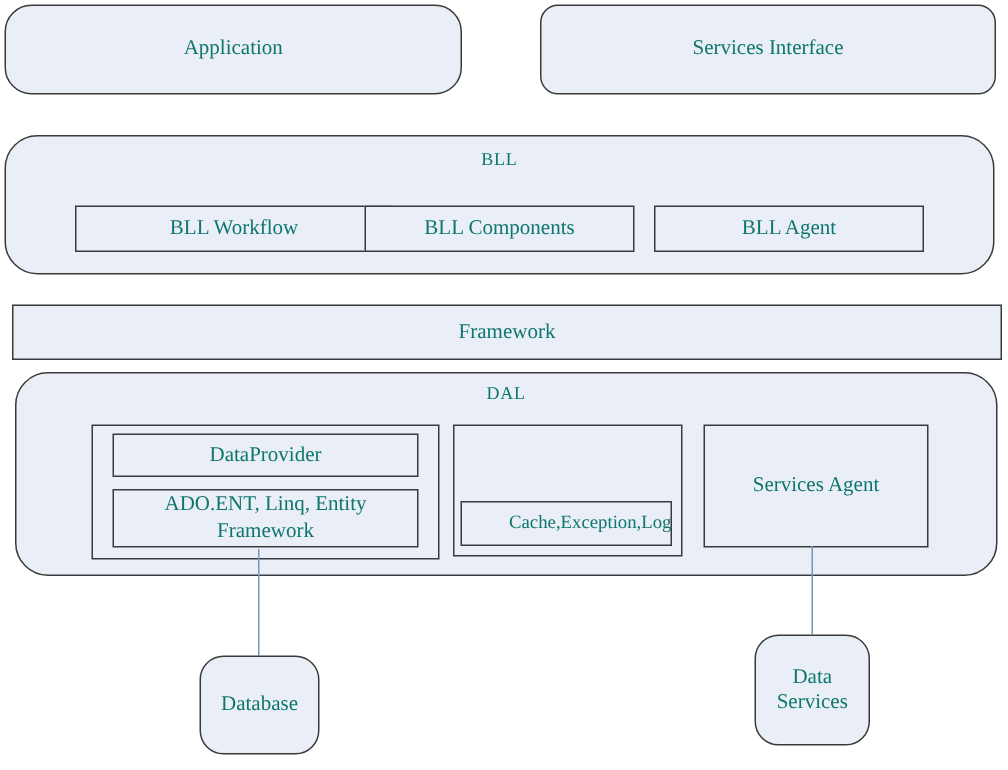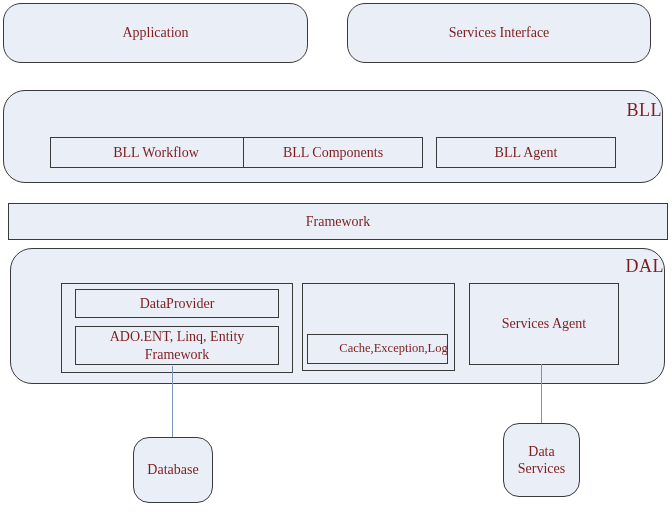--- a/index.html
+++ b/index.html
@@ -1,45 +1,45 @@
 <!DOCTYPE html>
 <html><head>
 <meta charset="utf-8">
 <style>
   html,body{margin:0;padding:0;background:#ffffff;}
   #canvas{
     position:relative;width:672px;height:513px;background:#ffffff;overflow:hidden;
-    font-family:"Liberation Serif","DejaVu Serif",serif;color:#7f1d1d;
+    font-family:"Liberation Serif","DejaVu Serif",serif;color:#0f766e;
   }
   .box{
     position:absolute;box-sizing:border-box;background:#e9eef7;border:1.5px solid #3a3a3a;
     display:flex;align-items:center;justify-content:center;text-align:center;
     font-size:14px;line-height:1.25;
   }
   .rounded{border-radius:18px;}
   .rounded-lg{border-radius:22px;}
   .container-box{display:block;}
   .container-title{
-    position:absolute;left:0;right:0;text-align:right;font-size:18px;letter-spacing:.5px;
+    position:absolute;left:0;right:0;text-align:center;font-size:12px;letter-spacing:.5px;
   }
   .inner{border-width:1px;}
   .group{background:#e9eef7;border:1.5px solid #3a3a3a;display:block;}
   .connector{
     position:absolute;width:0;border-left:1.5px solid #7a94b8;
   }
   .small-text{font-size:12.5px;}
 </style>
 </head>
 <body>
 
 <div id="canvas">
 
   <div class="box rounded" style="left:3px;top:3px;width:305px;height:60px;">Application</div>
 
-  <div class="box rounded" style="left:347px;top:3px;width:304px;height:60px;">Services Interface</div>
+  <div class="box rounded" style="left:360px;top:3px;width:304px;height:60px;border-radius:12px;">Services Interface</div>
 
   <div class="box rounded-lg container-box" style="left:3px;top:90px;width:660px;height:93px;">
     <div class="container-title" style="top:8px;">BLL</div>
     <div class="box inner" style="left:46px;top:46px;width:212px;height:31px;">BLL Workflow</div>
     <div class="box inner" style="left:239px;top:46px;width:180px;height:31px;">BLL Components</div>
     <div class="box inner" style="left:432px;top:46px;width:180px;height:31px;">BLL Agent</div>
   </div>
 
   <div class="box" style="left:8px;top:203px;width:660px;height:37px;border-width:1px;">Framework</div>
 

